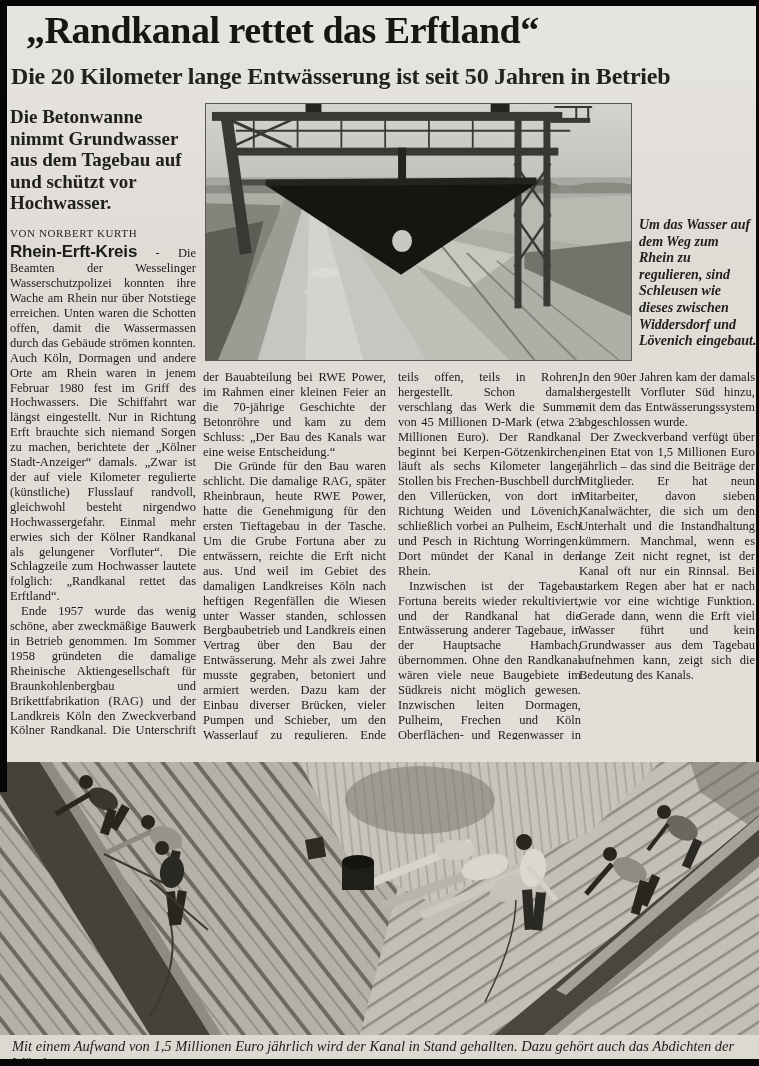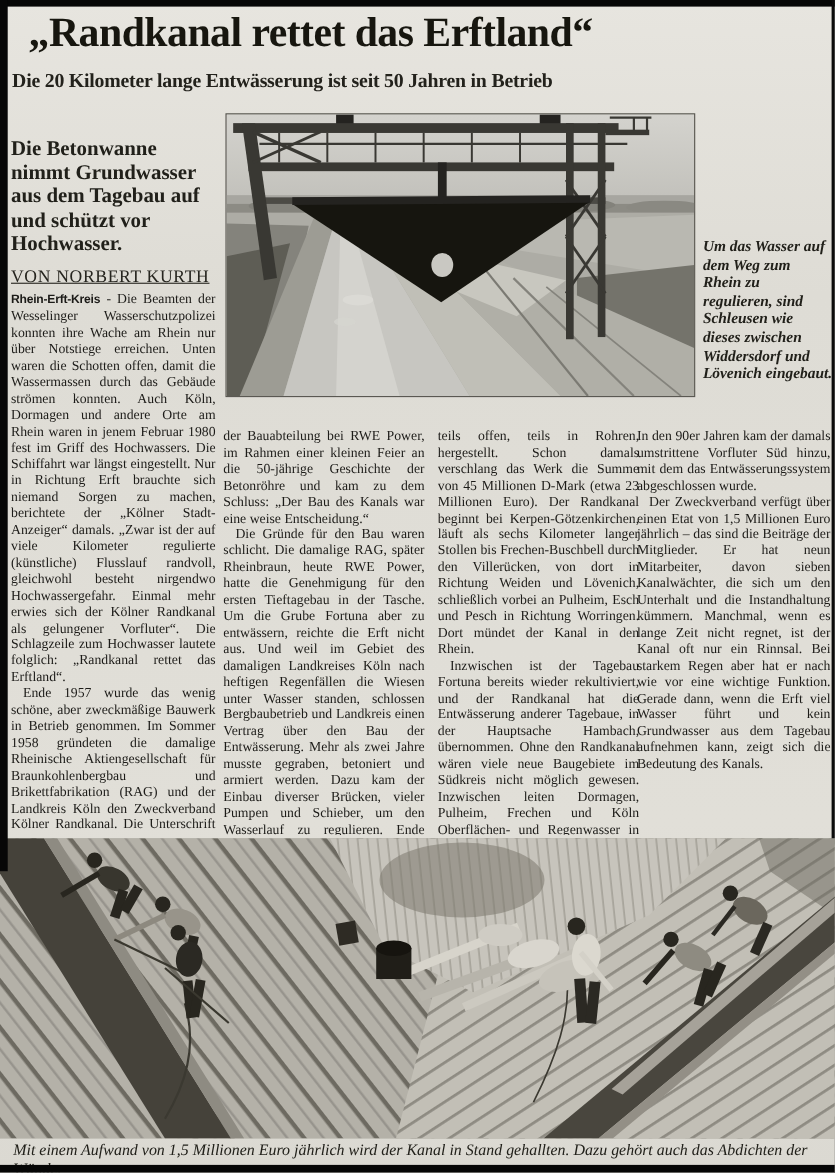--- a/index.html
+++ b/index.html
@@ -14,34 +14,34 @@
   .edge-left   { position:absolute; left:0; top:0; width:7px; height:792px; background:#070707; z-index:40; }
   .edge-right  { position:absolute; right:0; top:0; width:3px; height:762px; background:#0b0b0b; z-index:40; }
   .edge-bottom { position:absolute; left:0; bottom:0; width:759px; height:7px; background:#060606; z-index:40; }
 
   .headline {
     position:absolute; left:26px; top:8px; width:715px;
     font-size:38px; font-weight:bold; letter-spacing:-0.5px; white-space:nowrap; color:#17160f;
   }
   .subheadline {
     position:absolute; left:11px; top:63px; width:700px;
-    font-size:18px; letter-spacing:-0.2px; color:#23221c;
-  }
-
-  .col { position:absolute; overflow:hidden; font-size:12.5px; line-height:14.9px;margin-top:19px; }
+    font-size:24px; letter-spacing:-0.2px; color:#23221c;
+  }
+
+  .col { position:absolute; overflow:hidden; font-size:12.5px; line-height:14.9px; }
   .col p { text-align:justify; hyphens:auto; -webkit-hyphens:auto; }
   .ind { text-indent:11px; }
   .col1 { left:10px;  top:106px; width:186px; height:634px; }
   .col2 { left:203px; top:370px; width:183px; height:370px; }
   .col3 { left:398px; top:370px; width:183px; height:370px; }
   .col4 { left:579px; top:370px; width:176px; height:370px; }
 
   .lead   { font-size:19px; line-height:21.5px; font-weight:bold; text-align:left !important; color:#21201a; margin-bottom:12px; }
-  .byline { font-size:16px; letter-spacing:0.6px; margin-bottom:5px; text-align:right; color:#26251f;text-decoration:underline; }
-  .dateline { font-family:"Liberation Sans", sans-serif; font-size:11px; font-weight:bold; letter-spacing:-0.2px; }
+  .byline { font-size:11px; letter-spacing:0.6px; margin-bottom:5px; text-align:right; color:#26251f; }
+  .dateline { font-family:"Liberation Sans", sans-serif; font-size:17px; font-weight:bold; letter-spacing:-0.2px; }
 
   .top-photo {
     position:absolute; left:205px; top:103px; width:427px; height:258px;
     border:1px solid #5a5852; background:#bdbcb6; z-index:5;
   }
   .top-photo svg { display:block; width:100%; height:100%; }
   .top-caption {
     position:absolute; left:639px; top:217px; width:118px;
     font-style:italic; font-size:14px; line-height:16.6px; color:#21201a;font-weight:bold;
   }
@@ -137,29 +137,29 @@
         <ellipse cx="197" cy="138" rx="10" ry="11" fill="#c9c8c2"></ellipse>
         <ellipse cx="120" cy="170" rx="14" ry="5" fill="#dcdbd6" opacity="0.85"></ellipse>
         <ellipse cx="108" cy="190" rx="10" ry="4" fill="#d6d5d0" opacity="0.7"></ellipse>
       </g>
     </svg>
   </div>
 
   <p class="top-caption">Um das Wasser auf dem Weg zum Rhein zu regulieren, sind Schleusen wie dieses zwischen Widdersdorf und Lövenich eingebaut.</p>
 
   <div class="col col2">
-    <p>der Bauabteilung bei RWE Power, im Rahmen einer kleinen Feier an die 50-jährige Geschichte der Betonröhre und kam zu dem Schluss: „Der Bau des Kanals war eine weise Entscheidung.“</p>
+    <p>der Bauabteilung bei RWE Power, im Rahmen einer kleinen Feier an die 70-jährige Geschichte der Betonröhre und kam zu dem Schluss: „Der Bau des Kanals war eine weise Entscheidung.“</p>
     <p class="ind">Die Gründe für den Bau waren schlicht. Die damalige RAG, später Rheinbraun, heute RWE Power, hatte die Genehmigung für den ersten Tieftagebau in der Tasche. Um die Grube Fortuna aber zu entwässern, reichte die Erft nicht aus. Und weil im Gebiet des damaligen Landkreises Köln nach heftigen Regenfällen die Wiesen unter Wasser standen, schlossen Bergbaubetrieb und Landkreis einen Vertrag über den Bau der Entwässerung. Mehr als zwei Jahre musste gegraben, betoniert und armiert werden. Dazu kam der Einbau diverser Brücken, vieler Pumpen und Schieber, um den Wasserlauf zu regulieren. Ende 1957 hatten gut 2000 Arbeiter einen mehr als 20 Kilometer langen Betonkanal</p>
   </div>
   <div class="col col3">
     <p>teils offen, teils in Rohren, hergestellt. Schon damals verschlang das Werk die Summe von 45 Millionen D-Mark (etwa 23 Millionen Euro). Der Randkanal beginnt bei Kerpen-Götzenkirchen, läuft als sechs Kilometer langer Stollen bis Frechen-Buschbell durch den Villerücken, von dort in Richtung Weiden und Lövenich, schließlich vorbei an Pulheim, Esch und Pesch in Richtung Worringen. Dort mündet der Kanal in den Rhein.</p>
     <p class="ind">Inzwischen ist der Tagebau Fortuna bereits wieder rekultiviert, und der Randkanal hat die Entwässerung anderer Tagebaue, in der Hauptsache Hambach, übernommen. Ohne den Randkanal wären viele neue Baugebiete im Südkreis nicht möglich gewesen. Inzwischen leiten Dormagen, Pulheim, Frechen und Köln Oberflächen- und Regenwasser in den Kanal. Bis 1959 wurde der südliche Randkanal bis zum Pumpwerk in Hürth-Hermülheim gebaut.</p>
   </div>
   <div class="col col4">
-    <p>In den 90er Jahren kam der damals umstrittene Vorfluter Süd hinzu, mit dem das Entwässerungssystem abgeschlossen wurde.</p>
+    <p>In den 90er Jahren kam der damals hergestellt Vorfluter Süd hinzu, mit dem das Entwässerungssystem abgeschlossen wurde.</p>
     <p class="ind">Der Zweckverband verfügt über einen Etat von 1,5 Millionen Euro jährlich – das sind die Beiträge der Mitglieder. Er hat neun Mitarbeiter, davon sieben Kanalwächter, die sich um den Unterhalt und die Instandhaltung kümmern. Manchmal, wenn es lange Zeit nicht regnet, ist der Kanal oft nur ein Rinnsal. Bei starkem Regen aber hat er nach wie vor eine wichtige Funktion. Gerade dann, wenn die Erft viel Wasser führt und kein Grundwasser aus dem Tagebau aufnehmen kann, zeigt sich die Bedeutung des Kanals.</p>
   </div>
 
   <div class="bottom-photo">
     <svg viewBox="0 0 759 273" preserveAspectRatio="none">
       <defs>
         <pattern id="strL" width="26" height="26" patternUnits="userSpaceOnUse" patternTransform="rotate(52)">
           <rect width="26" height="26" fill="#b4b1a8"></rect>
           <rect width="26" height="4" fill="#6d6a61"></rect>
           <rect y="13" width="26" height="2" fill="#94918a"></rect>

